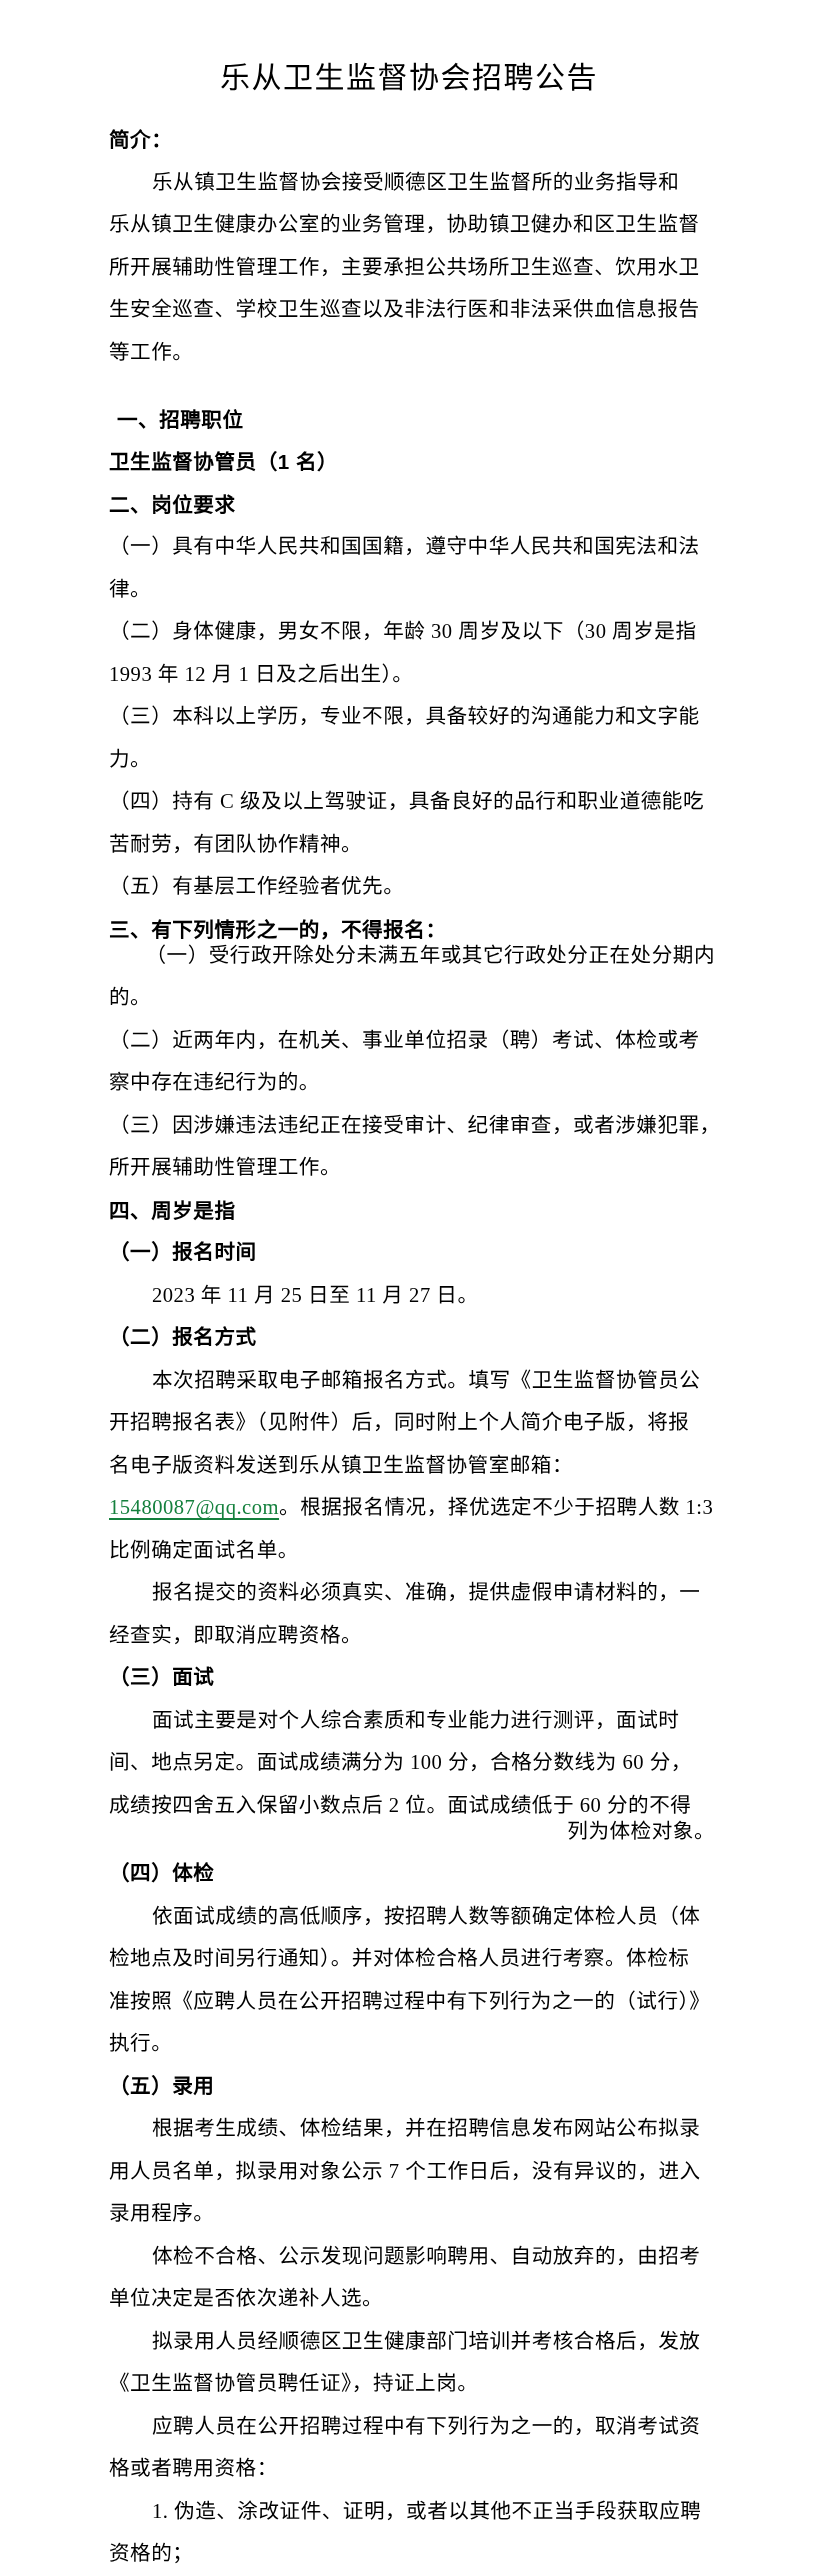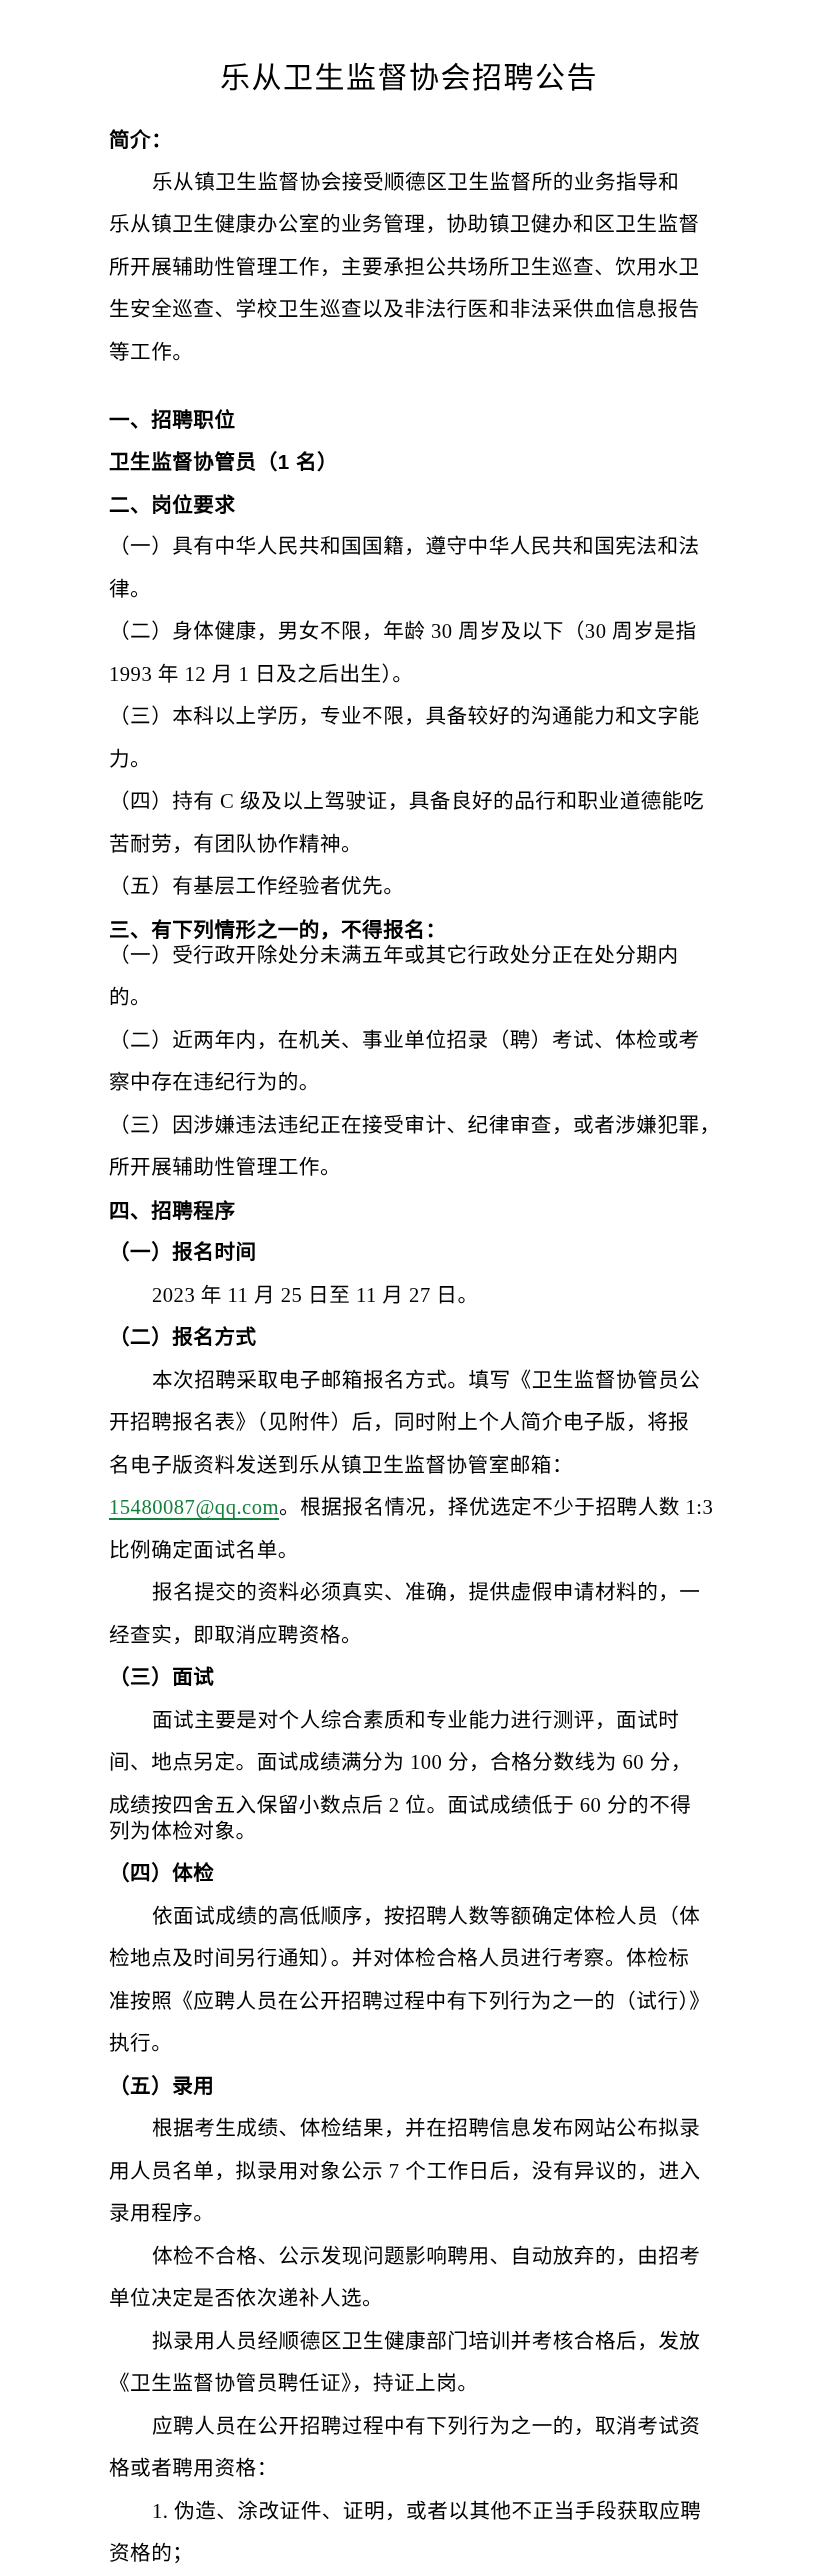--- a/index.html
+++ b/index.html
@@ -40,22 +40,22 @@
   }
   .ln.heading {
     font-family: Liberation Sans, sans-serif;
     font-weight: 900;
   }
   .ln.subhead {
     font-family: Liberation Serif, serif;
     font-weight: bold;
   }
   .ln.ind { text-indent: 43px; }
-  .ln.tight { margin-top: 1px; }
-  .ln.gap-lg { margin-top: 42px; }
+  .ln.tight { margin-top: 1px; text-align: right; }
+  .ln.gap-lg { margin-top: 42px; margin-left: 8px; }
   .email-link {
     color: #15803d;
     text-decoration: underline;
     text-underline-offset: 3.6px;
     cursor: pointer;
   }
 </style>
 </head>
 <body>
 
@@ -80,21 +80,21 @@
       <div class="ln body">（四）持有 C 级及以上驾驶证，具备良好的品行和职业道德能吃</div>
       <div class="ln body">苦耐劳，有团队协作精神。</div>
       <div class="ln body">（五）有基层工作经验者优先。</div>
       <div class="ln heading">三、有下列情形之一的，不得报名：</div>
       <div class="ln body tight">（一）受行政开除处分未满五年或其它行政处分正在处分期内</div>
       <div class="ln body">的。</div>
       <div class="ln body">（二）近两年内，在机关、事业单位招录（聘）考试、体检或考</div>
       <div class="ln body">察中存在违纪行为的。</div>
       <div class="ln body">（三）因涉嫌违法违纪正在接受审计、纪律审查，或者涉嫌犯罪，</div>
       <div class="ln body">所开展辅助性管理工作。</div>
-      <div class="ln heading">四、招聘程序</div>
+      <div class="ln heading">四、周岁是指</div>
       <div class="ln subhead">（一）报名时间</div>
       <div class="ln body ind">2023 年 11 月 25 日至 11 月 27 日。</div>
       <div class="ln subhead">（二）报名方式</div>
       <div class="ln body ind">本次招聘采取电子邮箱报名方式。填写《卫生监督协管员公</div>
       <div class="ln body">开招聘报名表》（见附件）后，同时附上个人简介电子版，将报</div>
       <div class="ln body">名电子版资料发送到乐从镇卫生监督协管室邮箱：</div>
       <div class="ln body"><a class="email-link" href="#">15480087@qq.com</a><span>。根据报名情况，择优选定不少于招聘人数 1:3</span></div>
       <div class="ln body">比例确定面试名单。</div>
       <div class="ln body ind">报名提交的资料必须真实、准确，提供虚假申请材料的，一</div>
       <div class="ln body">经查实，即取消应聘资格。</div>

